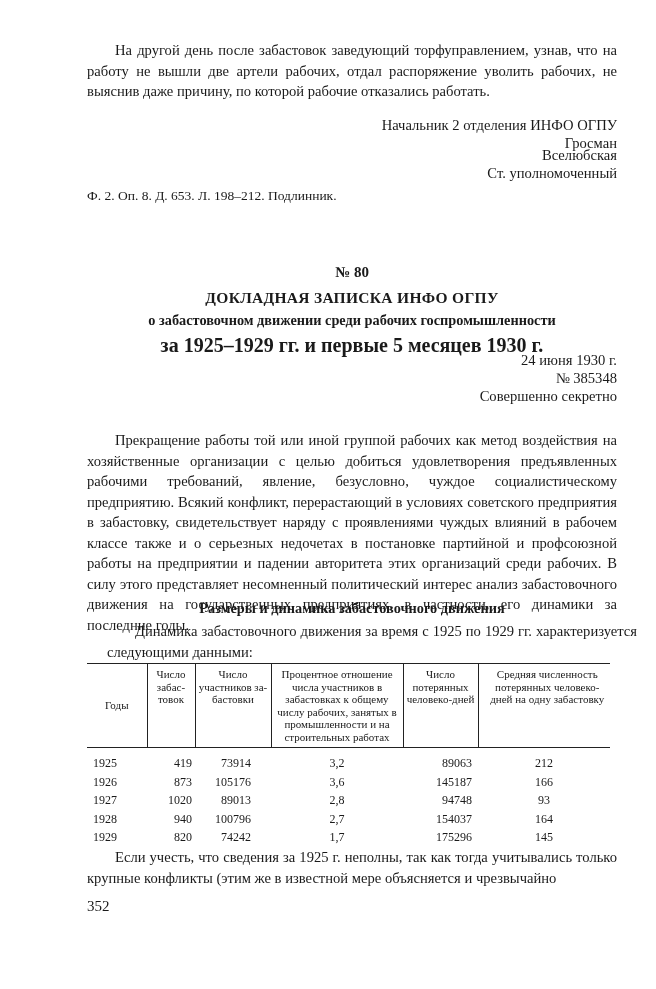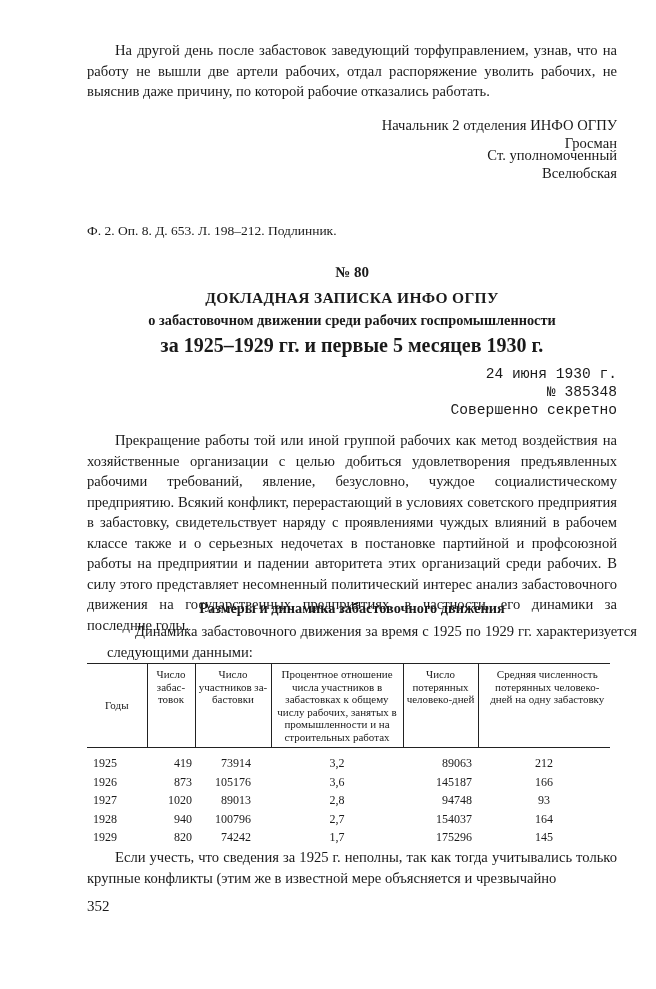--- a/index.html
+++ b/index.html
@@ -7,21 +7,21 @@
     width: 656px; height: 989px; background: #ffffff; overflow: hidden;
     font-family: "Liberation Serif", "DejaVu Serif", serif; color: #1a1a1a;
   }
   .page { position: relative; width: 620px; height: 989px; border-radius: 7px; }
   .block { position: absolute; left: 87px; width: 530px; }
   .p { font-size: 14.6px; line-height: 20.5px; text-align: justify; margin: 0; }
   .p .indent { display: inline-block; width: 28px; }
   .right { text-align: right; font-size: 14.6px; line-height: 18px; }
   .center { text-align: center; }
   .bold { font-weight: bold; }
-  .small { font-size: 13.5px; margin-top: 35px; }
+  .small { font-size: 13.5px; }
   table.data {
     position: absolute; left: 87px; top: 663px; width: 523px;
     border-collapse: collapse; font-size: 11px; line-height: 12.5px;
   }
   table.data th {
     font-weight: normal; vertical-align: middle; text-align: center;
     border-top: 1.5px solid #222; border-bottom: 1.5px solid #222;
     border-right: 1px solid #222; padding: 4px 3px; height: 66px;
   }
   table.data th:last-child { border-right: none; vertical-align: top; padding-left: 9px; }
@@ -38,32 +38,32 @@
 <div class="page">
 
   <p class="block p" style="top:40px;"><span class="indent"></span><span>На другой день после забастовок заведующий торфуправлением, узнав, что на работу не вышли две артели рабочих, отдал распоряжение уволить рабочих, не выяснив даже причину, по которой рабочие отказались работать.</span></p>
 
   <div class="block right" style="top:116px;">
     <div>Начальник 2 отделения ИНФО ОГПУ</div>
     <div>Гросман</div>
   </div>
 
   <div class="block right" style="top:146px;">
+    <div>Вселюбская</div>
     <div>Ст. уполномоченный</div>
-    <div>Вселюбская</div>
   </div>
 
   <div class="block small" style="top:188px;">Ф. 2. Оп. 8. Д. 653. Л. 198–212. Подлинник.</div>
 
   <div class="block center bold" style="top:264px; font-size:15px;">№ 80</div>
   <div class="block center bold" style="top:312px; font-size:14.3px;">о забастовочном движении среди рабочих госпромышленности</div>
   <div class="block center bold" style="top:289px; font-size:15.5px; letter-spacing:0.3px;">ДОКЛАДНАЯ ЗАПИСКА ИНФО ОГПУ</div>
   <div class="block center bold" style="top:334px; font-size:20px;">за 1925–1929 гг. и первые 5 месяцев 1930 г.</div>
 
-  <div class="block right" style="top:365px;font-family:Liberation Mono, monospace;">
+  <div class="block right" style="top:351px;">
     <div>24 июня 1930 г.</div>
     <div>№ 385348</div>
     <div>Совершенно секретно</div>
   </div>
 
   <p class="block p" style="top:430px;"><span class="indent"></span><span>Прекращение работы той или иной группой рабочих как метод воздействия на хозяйственные организации с целью добиться удовлетворения предъявленных рабочими требований, явление, безусловно, чуждое социалистическому предприятию. Всякий конфликт, перерастающий в условиях советского предприятия в забастовку, свидетельствует наряду с проявлениями чуждых влияний в рабочем классе также и о серьезных недочетах в постановке партийной и профсоюзной работы на предприятии и падении авторитета этих организаций среди рабочих. В силу этого представляет несомненный политический интерес анализ забастовочного движения на государственных предприятиях, в частности, его динамики за последние годы.</span></p>
 
   <div class="block center bold" style="top:600px; font-size:14.3px;">Размеры и динамика забастовочного движения</div>
 
   <p class="block p" style="top:621px;margin-left:20px;"><span class="indent"></span><span>Динамика забастовочного движения за время с 1925 по 1929 гг. характеризуется следующими данными:</span></p>

